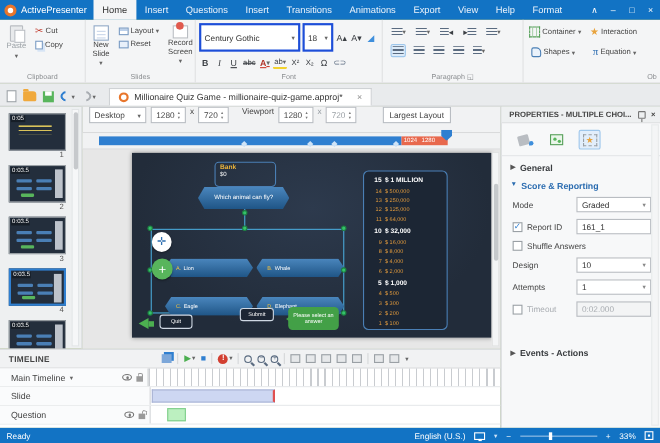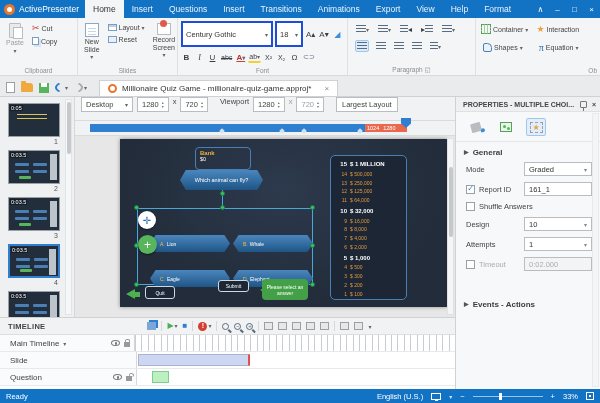--- a/index.html
+++ b/index.html
@@ -488,21 +488,21 @@
           <span style="margin-left:8px">Viewport</span>
           <div class="ct-box">
             <span>1280</span>
             <span class="spin">▴<br>▾</span>
           </div>
           <span class="dis">x</span>
           <div class="ct-box">
             <span class="dis">720</span>
             <span class="spin">▴<br>▾</span>
           </div>
-          <div class="ct-btn" style="margin-left:8px">
+          <div class="ct-btn" style="margin-left:20px">
             <span>Largest Layout</span>
           </div>
         </div>
 
         <div class="ruler-row">
           <div class="resp-bar">
             <span class="bp-marker" style="left:130px"></span>
             <span class="bp-marker" style="left:190px"></span>
             <span class="bp-marker" style="left:212px"></span>
             <span class="bp-marker" style="left:268px"></span>
@@ -726,20 +726,24 @@
           <span class="i-pic"></span>
         </span>
       <span class="ptab sel">
           <span class="i-starbox">★</span>
         </span>
     </div>
     <div class="psection">
       <span class="tri">▶</span>
       <span>General</span>
     </div>
+    <div class="psection blue">
+      <span class="tri" style="color:#2b6cb0">▼</span>
+      <span>Score &amp; Reporting</span>
+    </div>
     <div class="prow">
       <span class="lbl">Mode</span>
       <div class="select">
         <span>Graded</span>
         <span class="dd">▾</span>
       </div>
     </div>
     <div class="prow">
       <span class="cb checked"></span>
       <span class="lbl">Report ID</span>

